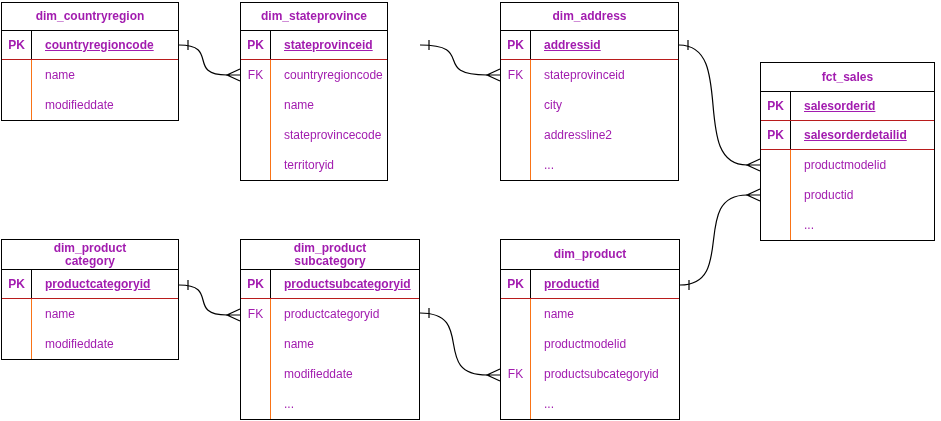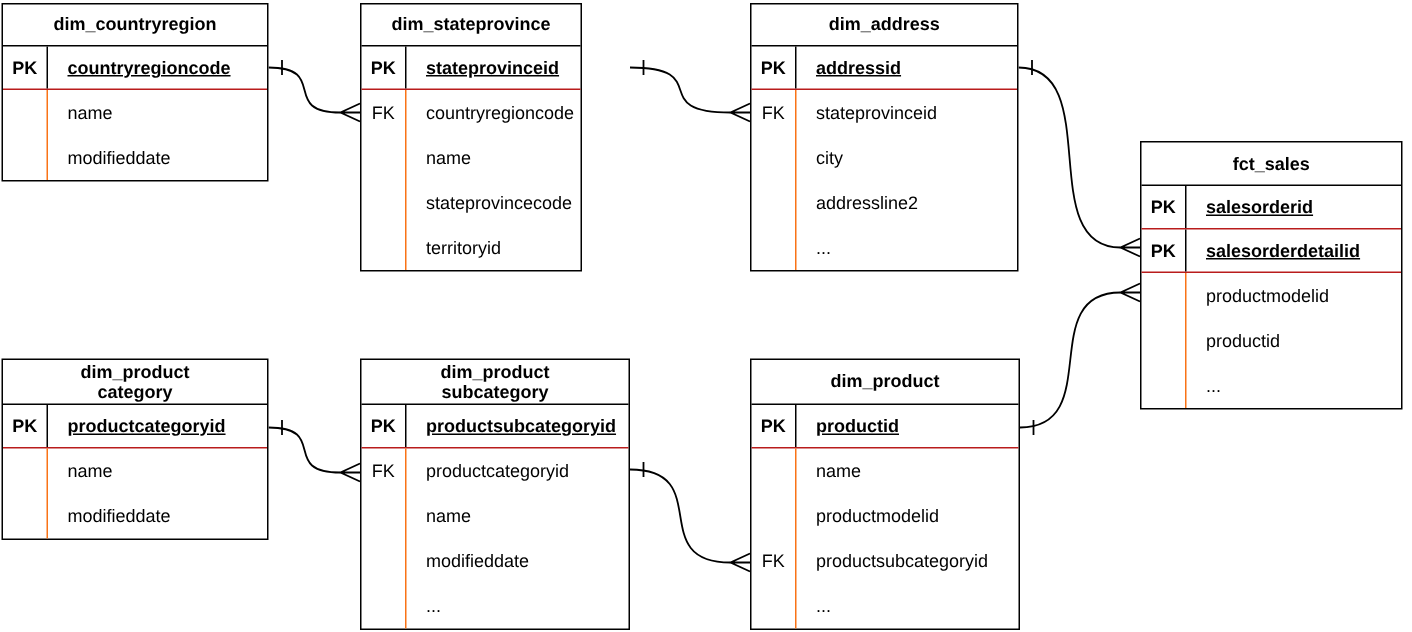--- a/index.html
+++ b/index.html
@@ -1,20 +1,20 @@
 <!DOCTYPE html>
 <html><head>
 <meta charset="utf-8">
 <style>
   html,body{margin:0;padding:0;background:#ffffff;}
   #canvas{position:relative;width:941px;height:421px;background:#ffffff;overflow:hidden;}
   #connector-layer{position:absolute;left:0;top:0;width:941px;height:421px;}
   .entity{
     position:absolute;background:#ffffff;border:1px solid #000;box-sizing:border-box;
-    font-family:"Liberation Sans",sans-serif;font-size:12px;color:#000000;
+    font-family:"Liberation Sans",sans-serif;font-size:12px;color:#a21caf;
   }
   .entity-title{
     border-bottom:1px solid #000;display:flex;align-items:center;justify-content:center;
     font-weight:bold;text-align:center;white-space:pre-line;line-height:13px;box-sizing:border-box;
   }
   .key-row{display:flex;height:29px;border-bottom:1px solid #b91c1c;box-sizing:border-box;}
   .key-cell{
     flex:0 0 30px;width:30px;border-right:1px solid #000;display:flex;align-items:center;
     justify-content:center;font-weight:bold;box-sizing:border-box;
   }
@@ -118,21 +118,21 @@
             <div class="body-key-line"></div>
           </div>
           <div class="body-fields">
             <div class="body-field-line">stateprovinceid</div>
             <div class="body-field-line">city</div>
             <div class="body-field-line">addressline2</div>
             <div class="body-field-line">...</div>
           </div>
         </div>
       </div>
-      <div class="entity" style="left: 760px; top: 62px; width: 175px; margin-top: 32px;">
+      <div class="entity" style="left: 760px; top: 62px; width: 175px;">
         <div class="entity-title" style="height: 29px;">fct_sales</div>
         <div class="key-row">
           <div class="key-cell">PK</div>
           <div class="key-field">salesorderid</div>
         </div>
         <div class="key-row">
           <div class="key-cell">PK</div>
           <div class="key-field">salesorderdetailid</div>
         </div>
         <div class="body">

